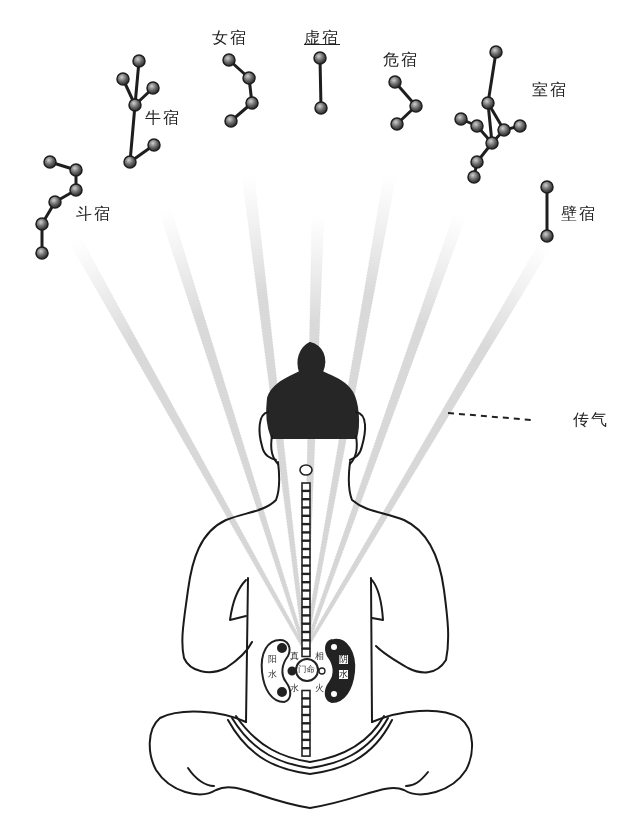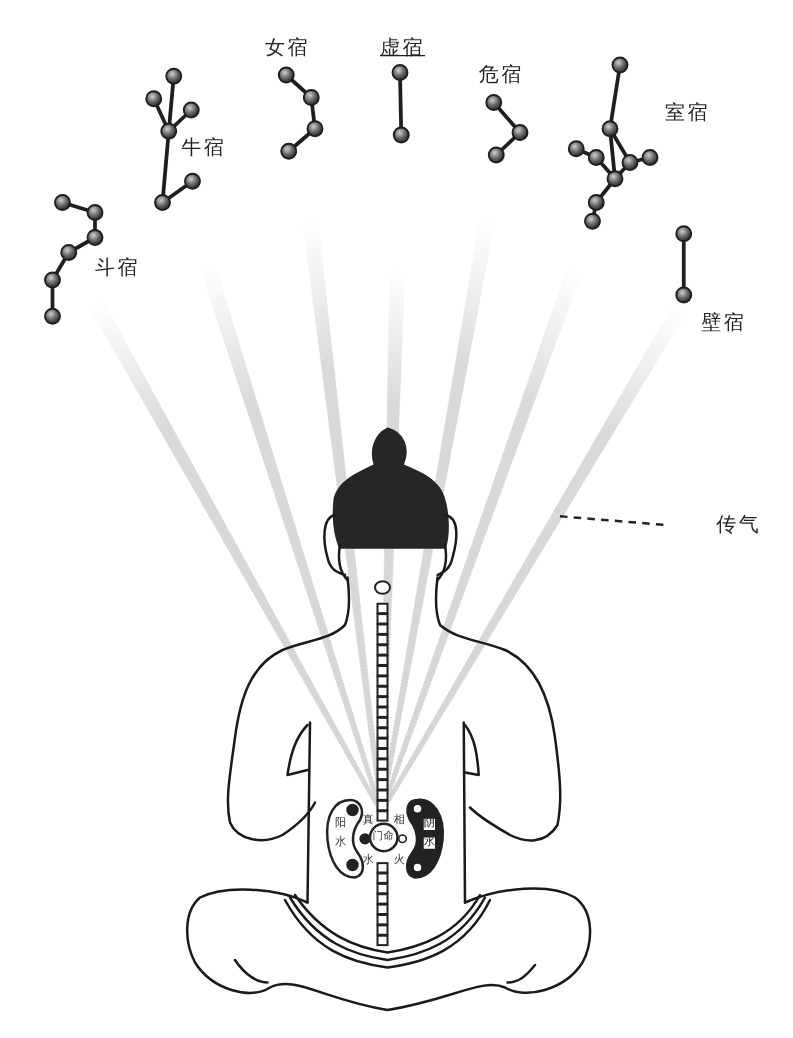--- a/index.html
+++ b/index.html
@@ -242,21 +242,21 @@
 
   <line id="leader" stroke="#222" stroke-width="2" stroke-dasharray="6,5" x1="448" y1="413" x2="532" y2="420"></line>
 </svg>
 
 <div class="lbl" style="left:76px; top:206px;">斗宿</div>
 <div class="lbl" style="left:145px; top:110px;">牛宿</div>
 <div class="lbl" style="left:212px; top:30px;">女宿</div>
 <div class="lbl" style="left:304px; top:30px;text-decoration:underline;">虚宿</div>
 <div class="lbl" style="left:383px; top:52px;">危宿</div>
 <div class="lbl" style="left:532px; top:82px;">室宿</div>
-<div class="lbl" style="left:561px; top:206px;margin-top:44px;">壁宿</div>
+<div class="lbl" style="left:561px; top:206px;">壁宿</div>
 <div class="lbl" style="left:541px; top:412px;margin-left:32px;">传气</div>
 
 <div class="small" style="left:268px; top:655px;">阳</div>
 <div class="small" style="left:268px; top:670px;">水</div>
 <div class="small boxed" style="left:339px; top:655px;">阴</div>
 <div class="small boxed" style="left:339px; top:670px;">水</div>
 <div class="small" style="left:290px; top:652px;">真</div>
 <div class="small" style="left:315px; top:652px;">相</div>
 <div class="small" style="left:290px; top:684px;">水</div>
 <div class="small" style="left:315px; top:684px;">火</div>

